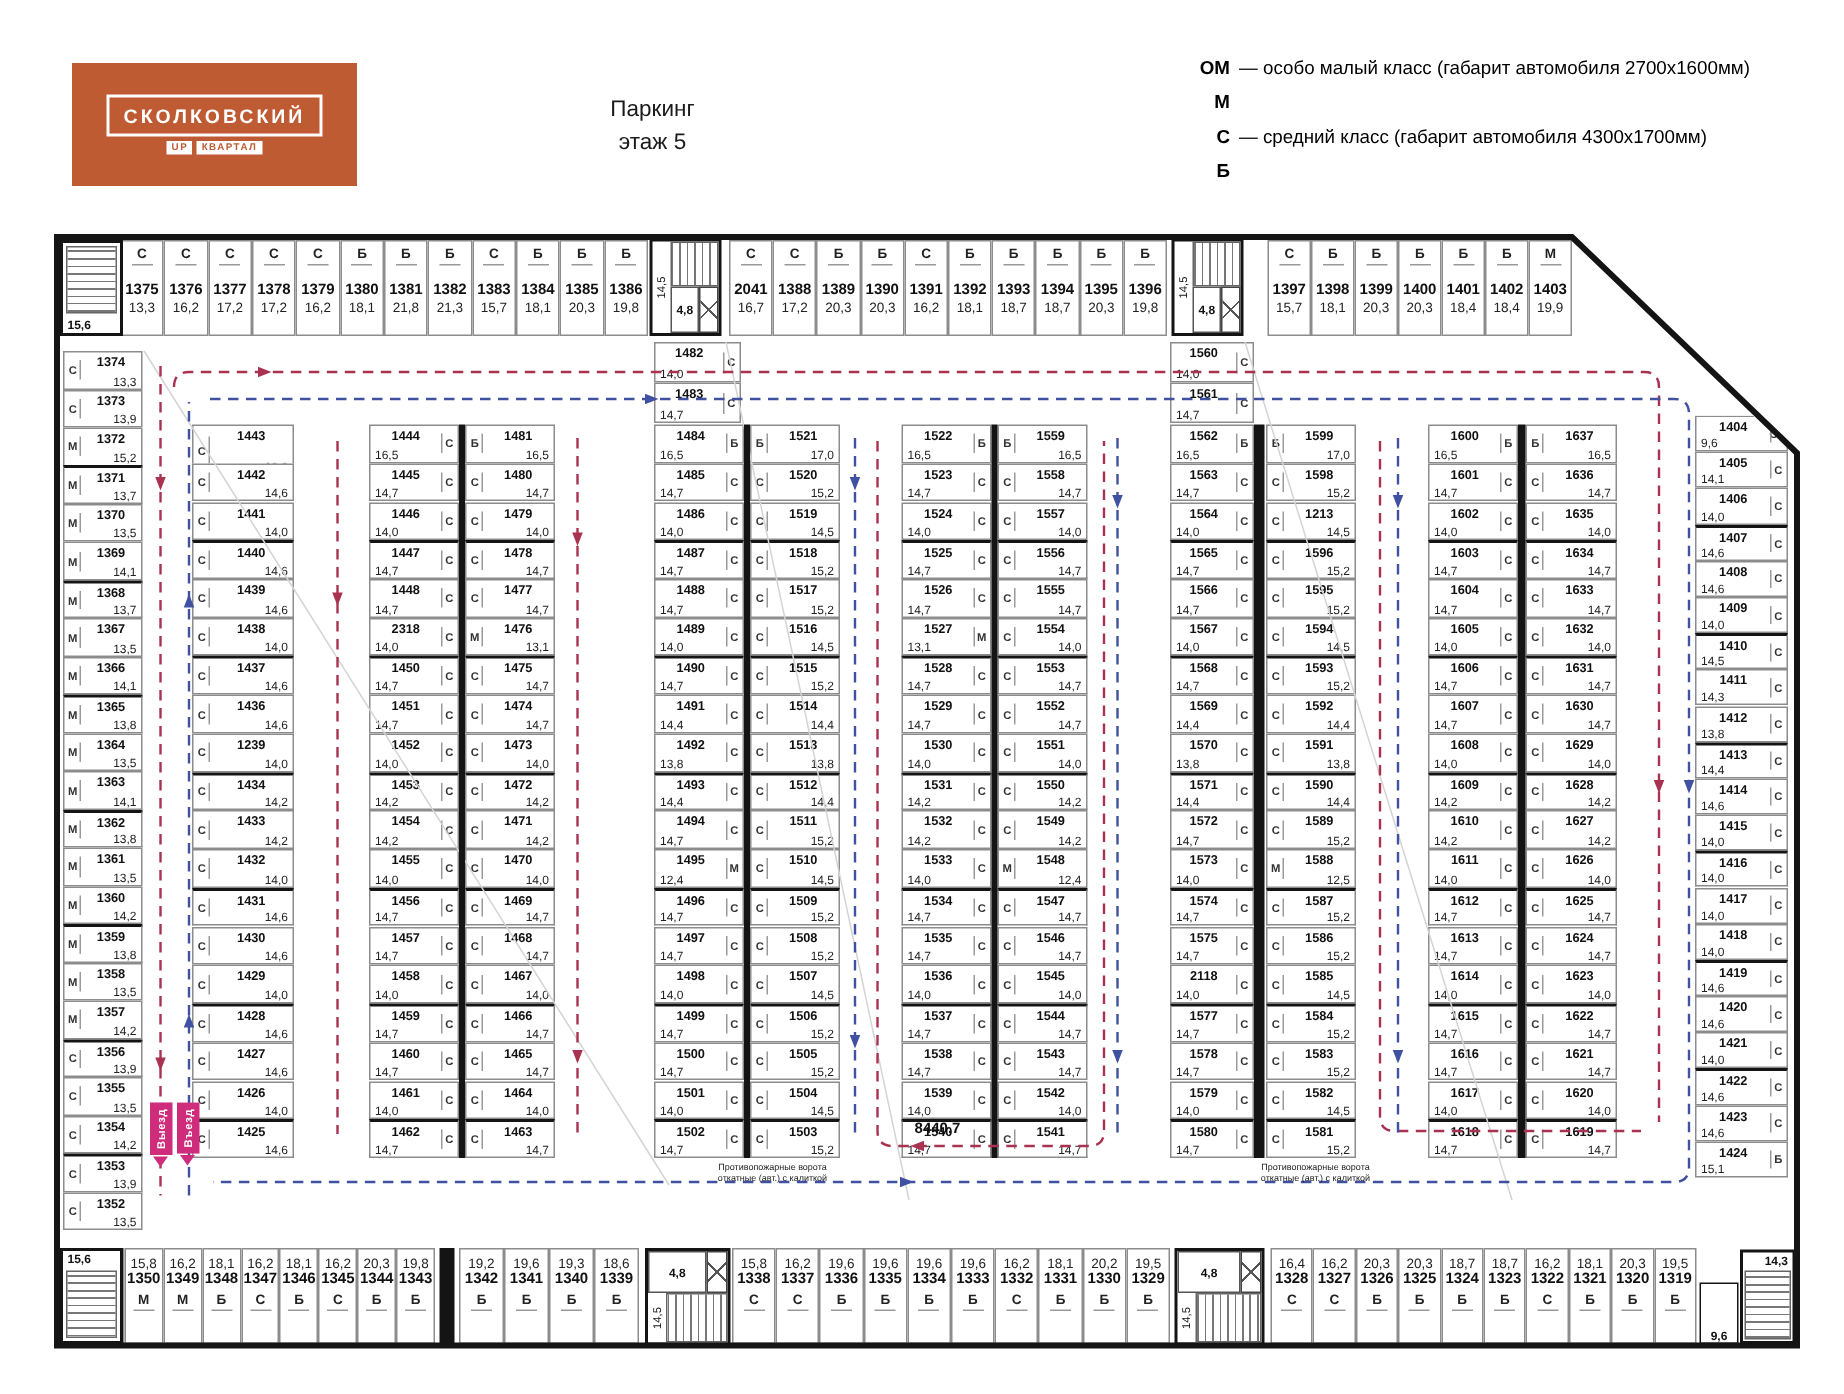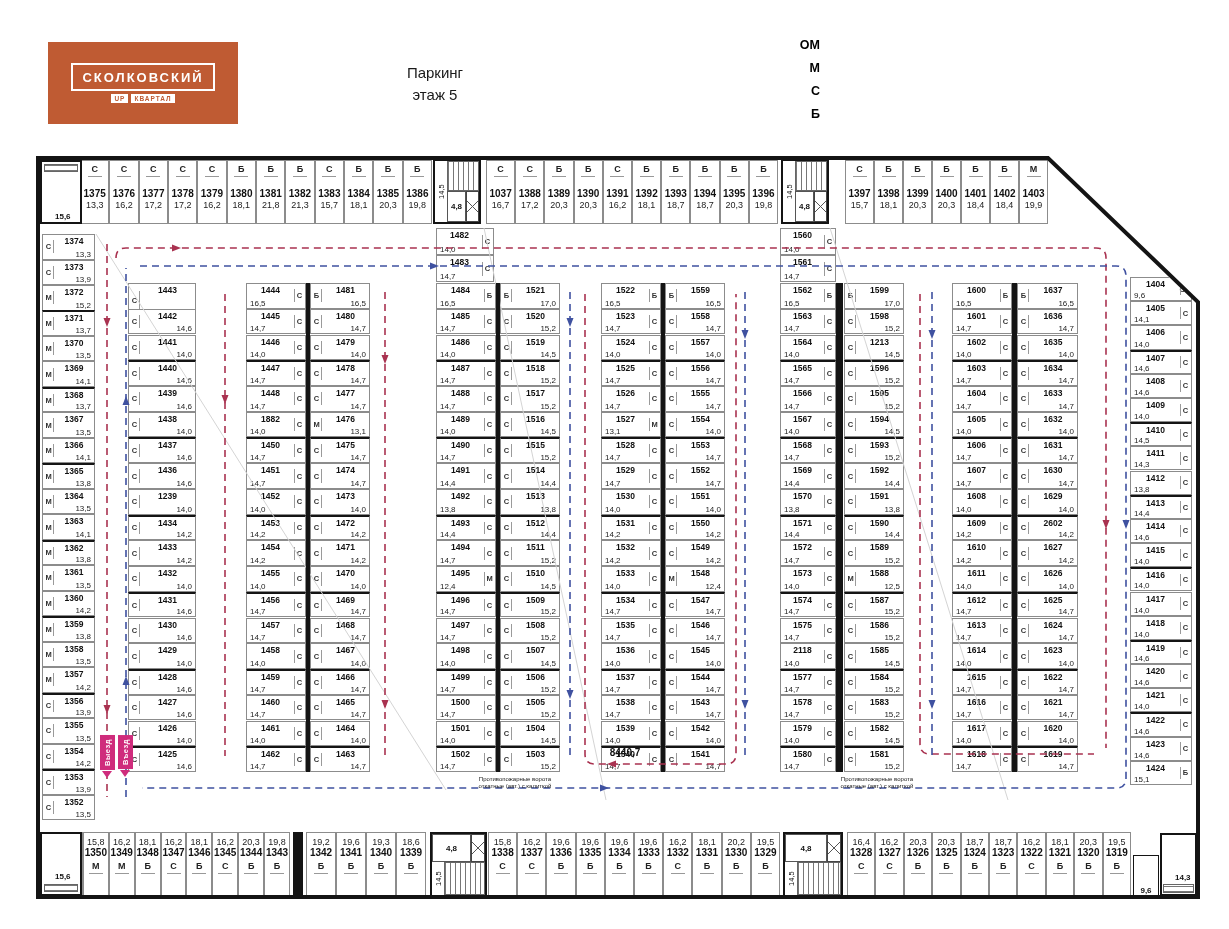--- a/index.html
+++ b/index.html
@@ -49,21 +49,21 @@
   .stair{position:absolute;background:#fff;border:2px solid #141414;box-sizing:border-box;display:flex;}
   .rot-label{writing-mode:vertical-rl;transform:rotate(180deg);font-size:7.5px;color:#111;
              display:flex;align-items:center;justify-content:center;width:12px;flex:none;}
   .hatch-v{background:repeating-linear-gradient(90deg,#777 0 1px,transparent 1px 5px);border:1px solid #666;box-sizing:border-box;}
   .hatch-h{background:repeating-linear-gradient(0deg,#777 0 1px,transparent 1px 5px);border:1px solid #666;box-sizing:border-box;}
   .lift{border:1.5px solid #444;box-sizing:border-box;background:
     linear-gradient(45deg ,transparent calc(50% - .7px),#555 calc(50% - .7px) calc(50% + .7px),transparent calc(50% + .7px)),
     linear-gradient(135deg,transparent calc(50% - .7px),#555 calc(50% - .7px) calc(50% + .7px),transparent calc(50% + .7px));}
   .small-label{font-size:8px;font-weight:bold;color:#111;display:flex;align-items:center;
                justify-content:center;border:1px solid #555;background:#fff;box-sizing:border-box;}
-  .corner-dim{font-size:8px;font-weight:bold;padding:1px 13px;margin-top:37px;}
+  .corner-dim{font-size:8px;font-weight:bold;padding:1px 3px;}
   
   .gate-label{position:absolute;display:flex;flex-direction:column;align-items:center;width:14px;z-index:6;}
   .gate-box{writing-mode:vertical-rl;transform:rotate(180deg);background:#cf2c7c;color:#fff;
             font-size:7.5px;font-weight:bold;padding:4px 3px;letter-spacing:.5px;}
   .gate-arrow{width:0;height:0;border-left:5px solid transparent;border-right:5px solid transparent;
               border-top:7px solid #cf2c7c;margin-top:1px;}
   .fire-note{position:absolute;width:94px;font-size:6px;line-height:7px;text-align:center;color:#222;z-index:6;}
   .dim-center{position:absolute;left:585px;top:747px;width:80px;text-align:center;
               font-size:10px;font-weight:bold;color:#111;z-index:6;}
   #plan-svg{position:absolute;left:0;top:0;z-index:5;pointer-events:none;}
@@ -81,26 +81,28 @@
 </div>
 
 <div class="title">
   <div>Паркинг</div>
   <div>этаж 5</div>
 </div>
 
 <div class="legend">
   <div class="legend-row">
     <span class="legend-letter">ОМ</span>
+    <span>— особо малый класс (габарит автомобиля 2700х1600мм)</span>
   </div>
   <div class="legend-row">
     <span class="legend-letter">М</span>
   </div>
   <div class="legend-row">
     <span class="legend-letter">С</span>
+    <span>— средний класс (габарит автомобиля 4300х1700мм)</span>
   </div>
   <div class="legend-row">
     <span class="legend-letter">Б</span>
   </div>
 </div>
 
 <div id="plan">
 
   <div id="stalls">
       <div class="stall-v v-left" style="left: 42px; top: 234px; width: 53px; height: 25.5px;">
@@ -428,21 +430,21 @@
       <div class="stall-v v-right" style="left: 246px; top: 385.9px; width: 60px; height: 25.7px;">
         <span class="sv-badge">С</span>
         <span class="sv-body">
           <span class="sv-n">1448</span>
           <span class="sv-s">14,7</span>
         </span>
       </div>
       <div class="stall-v v-right" style="left: 246px; top: 411.7px; width: 60px; height: 25.7px;">
         <span class="sv-badge">С</span>
         <span class="sv-body">
-          <span class="sv-n">1882</span>
+          <span class="sv-n">2318</span>
           <span class="sv-s">14,0</span>
         </span>
       </div>
       <div class="stall-v v-right g" style="left: 246px; top: 437.4px; width: 60px; height: 25.7px;">
         <span class="sv-badge">С</span>
         <span class="sv-body">
           <span class="sv-n">1450</span>
           <span class="sv-s">14,7</span>
         </span>
       </div>
@@ -1681,21 +1683,21 @@
       <div class="stall-v v-left" style="left: 1017px; top: 488.9px; width: 61px; height: 25.7px;">
         <span class="sv-badge">С</span>
         <span class="sv-body">
           <span class="sv-n">1629</span>
           <span class="sv-s">14,0</span>
         </span>
       </div>
       <div class="stall-v v-left g" style="left: 1017px; top: 514.6px; width: 61px; height: 25.7px;">
         <span class="sv-badge">С</span>
         <span class="sv-body">
-          <span class="sv-n">2602</span>
+          <span class="sv-n">1628</span>
           <span class="sv-s">14,2</span>
         </span>
       </div>
       <div class="stall-v v-left" style="left: 1017px; top: 540.4px; width: 61px; height: 25.7px;">
         <span class="sv-badge">С</span>
         <span class="sv-body">
           <span class="sv-n">1627</span>
           <span class="sv-s">14,2</span>
         </span>
       </div>
@@ -1970,21 +1972,21 @@
       </div>
       <div class="stall-h h-top" style="left: 402.7px; top: 160px; width: 29.3px; height: 64px;">
         <span class="sh-c">Б</span>
         <span class="sh-bar"></span>
         <span class="sh-n">1386</span>
         <span class="sh-s">19,8</span>
       </div>
       <div class="stall-h h-top" style="left: 486px; top: 160px; width: 29.2px; height: 64px;">
         <span class="sh-c">С</span>
         <span class="sh-bar"></span>
-        <span class="sh-n">1037</span>
+        <span class="sh-n">2041</span>
         <span class="sh-s">16,7</span>
       </div>
       <div class="stall-h h-top" style="left: 515.2px; top: 160px; width: 29.2px; height: 64px;">
         <span class="sh-c">С</span>
         <span class="sh-bar"></span>
         <span class="sh-n">1388</span>
         <span class="sh-s">17,2</span>
       </div>
       <div class="stall-h h-top" style="left: 544.4px; top: 160px; width: 29.2px; height: 64px;">
         <span class="sh-c">Б</span>

